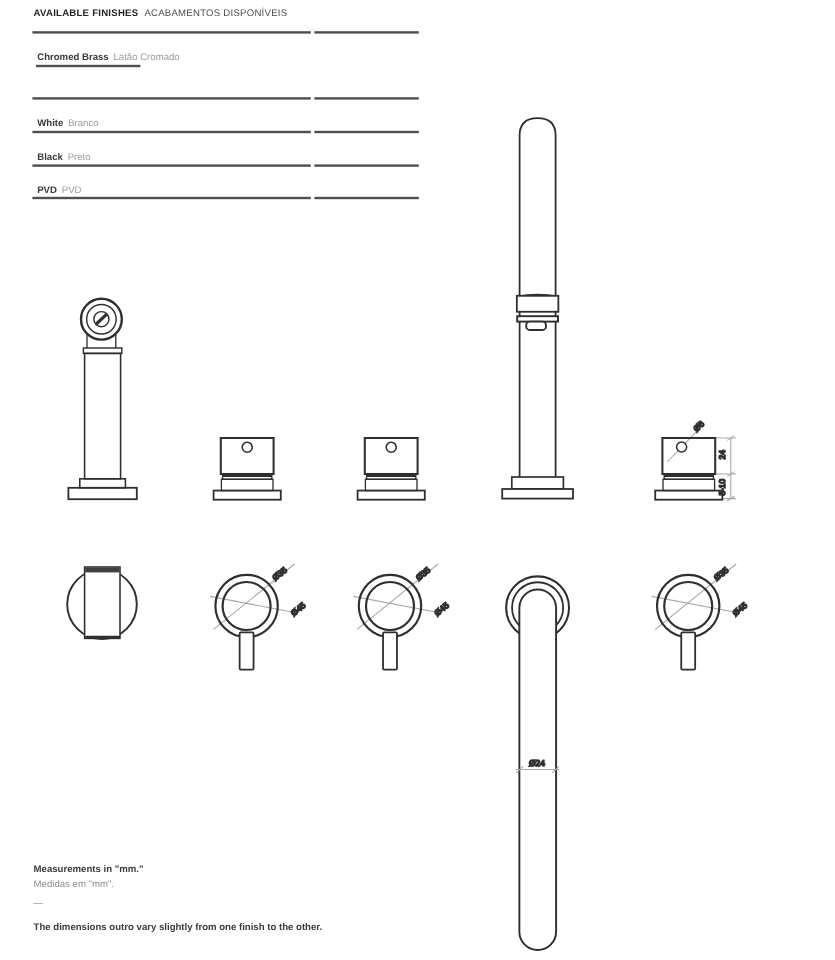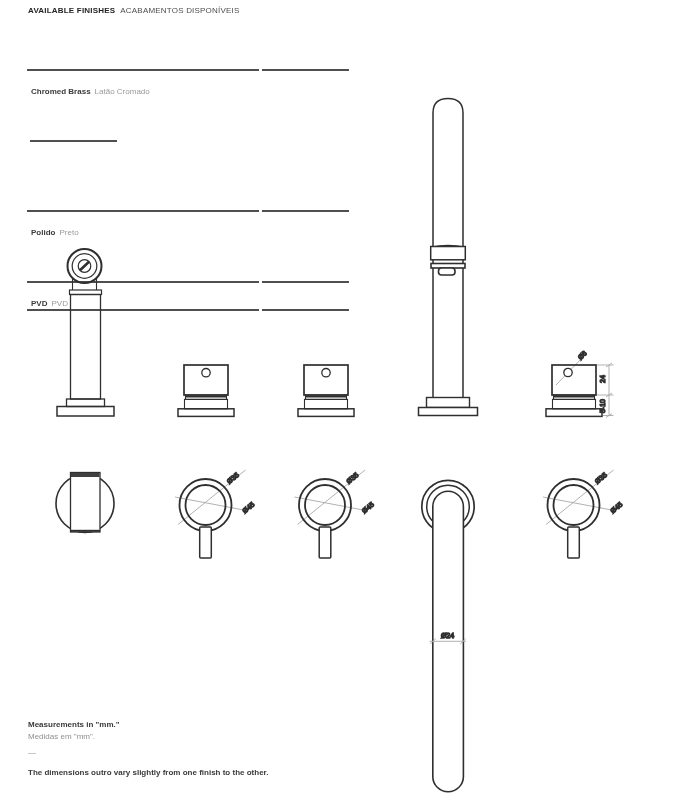--- a/index.html
+++ b/index.html
@@ -6,21 +6,21 @@
   .page{
     position:relative;width:623px;height:800px;background:#ffffff;
     font-family:"Liberation Sans",sans-serif;overflow:hidden;
   }
   
   .hdr{position:absolute;left:28px;top:6px;font-size:8px;letter-spacing:.2px;white-space:nowrap;}
   .hdr .en{font-weight:bold;color:#242424;}
   .hdr .pt{color:#4d4d4d;margin-left:5px;}
   
   .ftable{position:absolute;left:27px;top:26px;width:322px;}
-  .frow{display:flex;height:27.7px;margin-top:43px;}
+  .frow{display:flex;height:27.7px;}
   .frow .c1{width:232px;border-top:2px solid #4f4f4f;padding:9px 0 0 4px;box-sizing:border-box;}
   .frow .c2{width:87px;margin-left:3px;border-top:2px solid #4f4f4f;}
   .fclose{display:flex;height:0;}
   .fclose .c1{width:232px;border-top:2px solid #4f4f4f;}
   .fclose .c2{width:87px;margin-left:3px;border-top:2px solid #4f4f4f;}
   .fen{font-size:8px;font-weight:bold;color:#3a3a3a;}
   .fpt{font-size:8px;color:#9a9a9a;margin-left:4px;}
   
   .drawings{position:absolute;left:0;top:0;width:696px;height:800px;}
   .dimtxt{font-family:"Liberation Sans",sans-serif;font-size:7px;fill:#9e9e9e;}
@@ -42,21 +42,25 @@
 
   <div class="ftable">
     <div class="frow">
       <div class="c1"><span class="fen">Chromed Brass</span><span class="fpt">Latão Cromado</span></div>
         <div class="c2"></div>
     </div>
     <div class="frow">
         <div class="c2"></div>
     </div>
     <div class="frow">
-      <div class="c1"><span class="fen">Polido</span><span class="fpt">Preto</span></div>
+      <div class="c1"><span class="fen">White</span><span class="fpt">Branco</span></div>
+        <div class="c2"></div>
+    </div>
+    <div class="frow">
+      <div class="c1"><span class="fen">Black</span><span class="fpt">Preto</span></div>
         <div class="c2"></div>
     </div>
     <div class="frow">
       <div class="c1"><span class="fen">PVD</span><span class="fpt">PVD</span></div>
         <div class="c2"></div>
     </div>
     <div class="fclose">
         <div class="c1"></div>
         <div class="c2"></div>
       </div>

